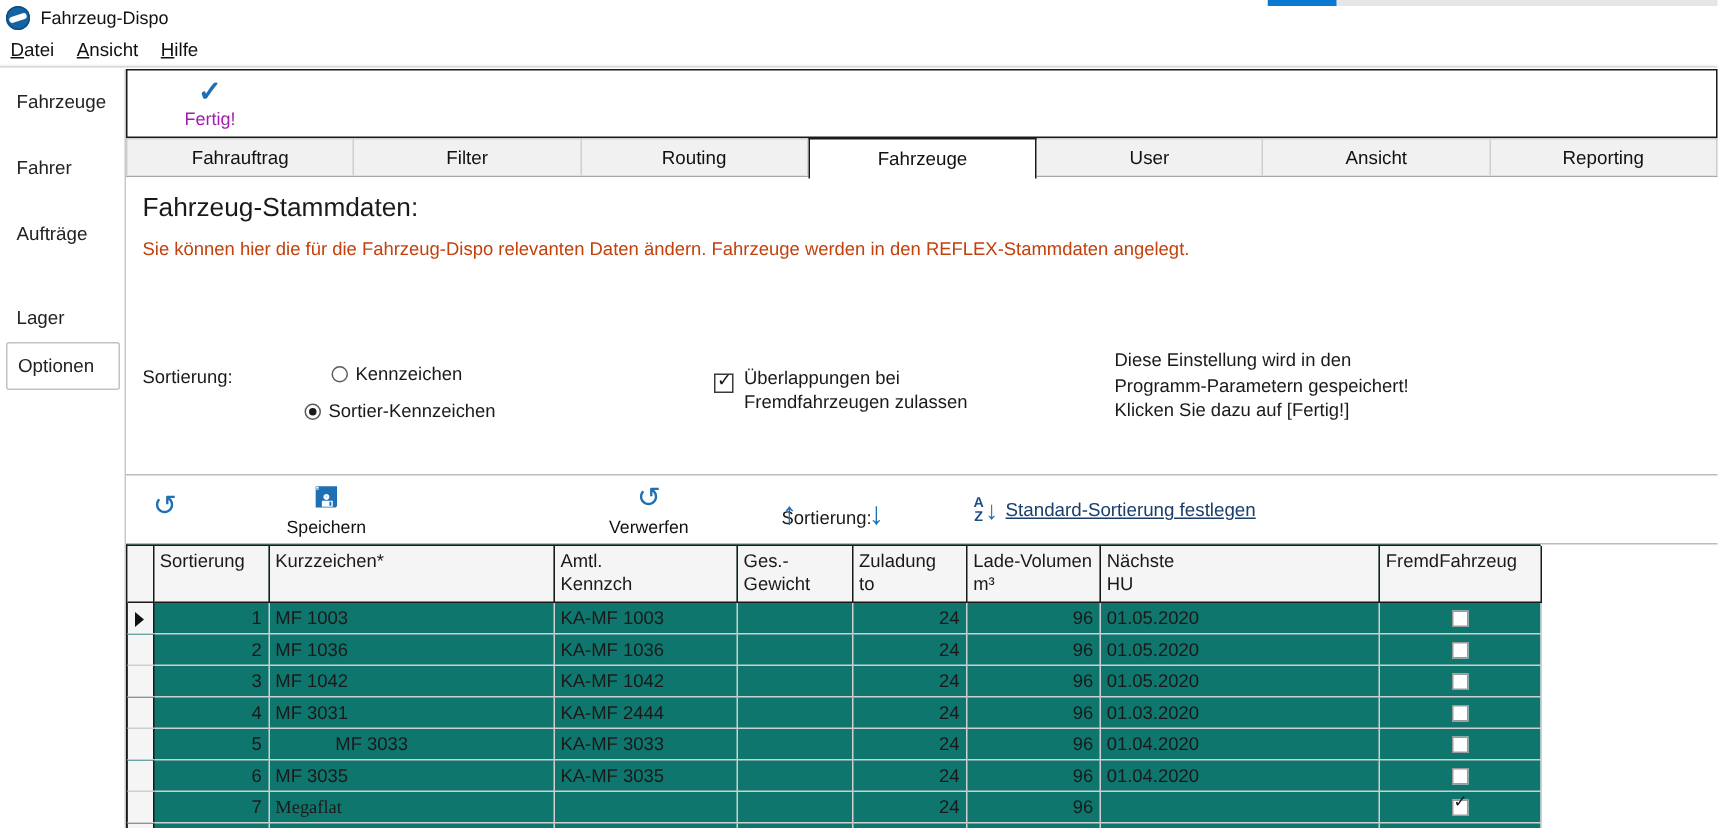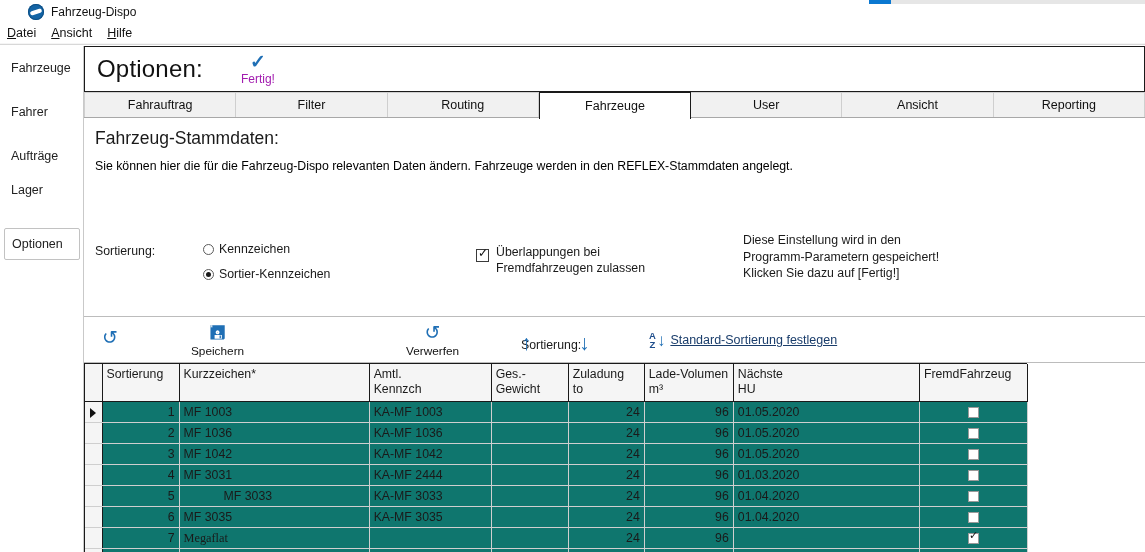--- a/index.html
+++ b/index.html
@@ -23,21 +23,20 @@
     height: 100%; width: 46px; background: #0a78d1;
   }
 
   
   #titlebar {
     position: absolute; top: 0; left: 0;
     width: 845px; height: 23px;
     background: #ffffff;
     display: flex; align-items: center;
     padding-left: 4px;
-    margin-left: 24px;
   }
   #appicon {
     width: 16px; height: 16px; border-radius: 50%;
     background: #1464a5;
     position: relative; flex: 0 0 auto;
     box-shadow: inset 0 0 0 1px #0d4f85;
   }
   #appicon::after {
     content: ""; position: absolute;
     left: 2px; top: 6px; width: 12px; height: 4px;
@@ -153,27 +152,27 @@
     position: absolute; top: 72px; left: 0;
     width: 1061px; height: 434px;
     background: #ffffff;
   }
   #sect-title {
     position: absolute; top: 10px; left: 11px;
     font-size: 17.5px; color: #1a1a1a;
   }
   #sect-desc {
     position: absolute; top: 41px; left: 11px;
-    font-size: 12.3px; color: #000000;
+    font-size: 12.3px; color: #c2410c;
   }
 
   
   #sortlabel { position: absolute; top: 126px; left: 11px; font-size: 12.3px; }
   .radio-row { position: absolute; display: flex; align-items: center; font-size: 12.3px; }
-  #radio1 { top: 124px; left: 119px; }
+  #radio1 { top: 124px; left: 137px; }
   #radio2 { top: 149px; left: 119px; }
   .radio {
     width: 11px; height: 11px; border-radius: 50%;
     border: 1px solid #5b5b5b; background: #fff;
     margin-right: 5px; flex: 0 0 auto; position: relative;
   }
   .radio.on::after {
     content: ""; position: absolute; left: 2px; top: 2px;
     width: 5px; height: 5px; border-radius: 50%; background: #1a1a1a;
   }
@@ -317,32 +316,31 @@
 <div id="sidebar">
     <div class="side-item" style="top: 6px;">
       <span>Fahrzeuge</span>
     </div>
     <div class="side-item" style="top: 50px;">
       <span>Fahrer</span>
     </div>
     <div class="side-item" style="top: 94px;">
       <span>Aufträge</span>
     </div>
-    <div class="side-item" style="top: 128px;">
+    <div class="side-item" style="top: 150px;">
       <span>Lager</span>
     </div>
     <div class="side-item selected" style="top: 182px;">
       <span>Optionen</span>
     </div>
   </div>
 
 <div id="main">
 
   <div id="optbox">
-    <span id="opt-title">Optionen:</span>
     <div id="fertig">
       <span class="check">✓</span>
       <span class="lbl">Fertig!</span>
     </div>
   </div>
 
   <div id="tabbar">
       <div class="tab">
         <span>Fahrauftrag</span>
       </div>

